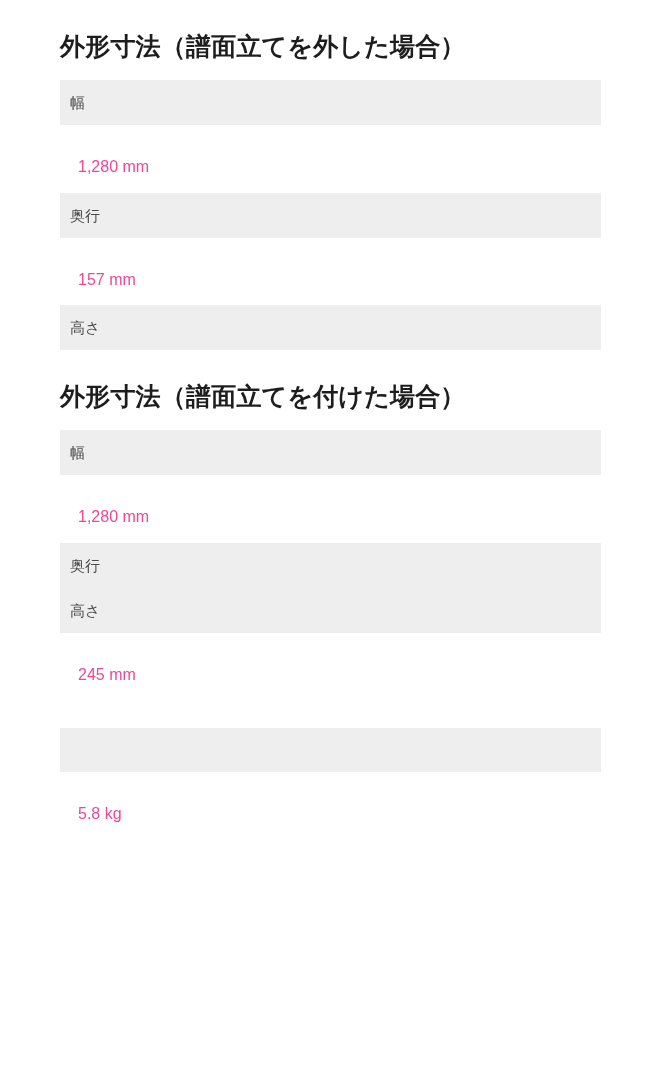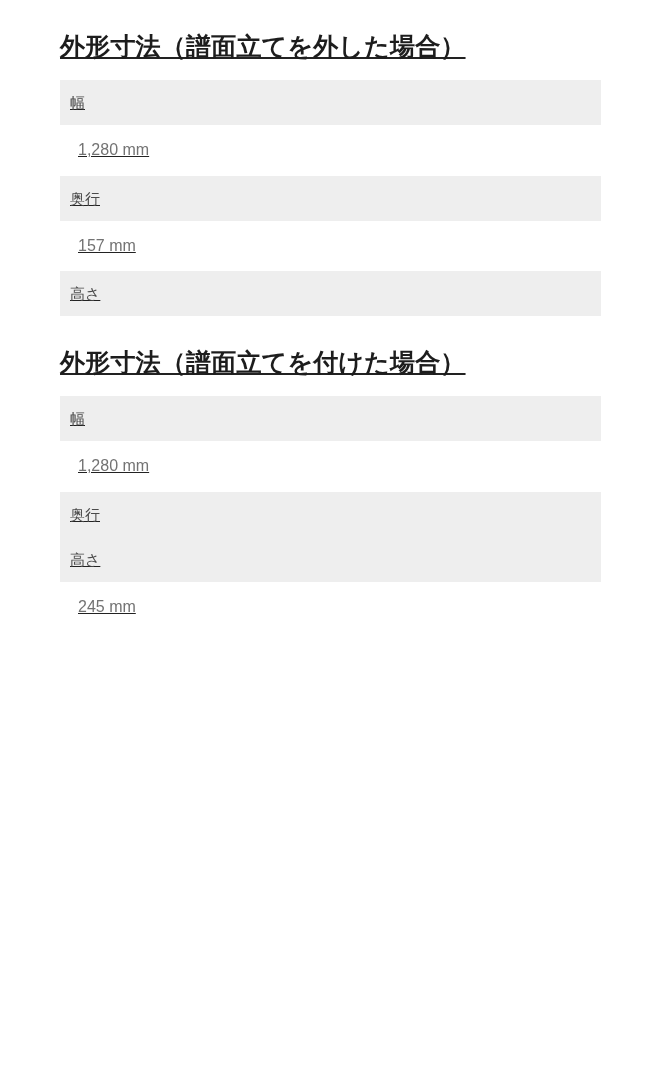--- a/index.html
+++ b/index.html
@@ -14,21 +14,20 @@
     color: #222222;
     -webkit-font-smoothing: antialiased;
   }
   .page {
     width: 661px;
     box-sizing: border-box;
     padding: 28px 60px 40px 60px;
   }
   .section {
     margin: 0 0 0 0;
-    text-decoration: underline;
   }
   .section + .section {
     margin-top: 28px;
   }
   .section-title {
     font-size: 25px;
     line-height: 1.45;
     font-weight: bold;
     letter-spacing: 0.2px;
     color: #1d1d1d;
@@ -50,24 +49,24 @@
     padding: 12px 10px 12px 10px;
     box-sizing: border-box;
     min-height: 44px;
     display: block;
   }
   .spec-label.empty {
     color: transparent;
   }
   .spec-value {
     background: #ffffff;
-    color: #737373;
+    color: #ec4899;
     font-size: 16px;
     line-height: 1.4;
-    padding: 14px 10px 14px 18px;
+    padding: 31px 10px 14px 18px;
     box-sizing: border-box;
     min-height: 48px;
     display: block;
   }
 </style>
 </head>
 <body>
 
 <div class="page">
 
@@ -99,15 +98,21 @@
         <div class="spec-label">奥行</div>
       </div>
       <div class="spec-row">
         <div class="spec-label">高さ</div>
         <div class="spec-value">245 mm</div>
       </div>
     </div>
   </section>
 
   <section class="section">
+    <div class="spec-table">
+      <div class="spec-row">
+        <div class="spec-label empty"></div>
+        <div class="spec-value">5.8 kg</div>
+      </div>
+    </div>
   </section>
 
 </div>
 
 </body></html>

